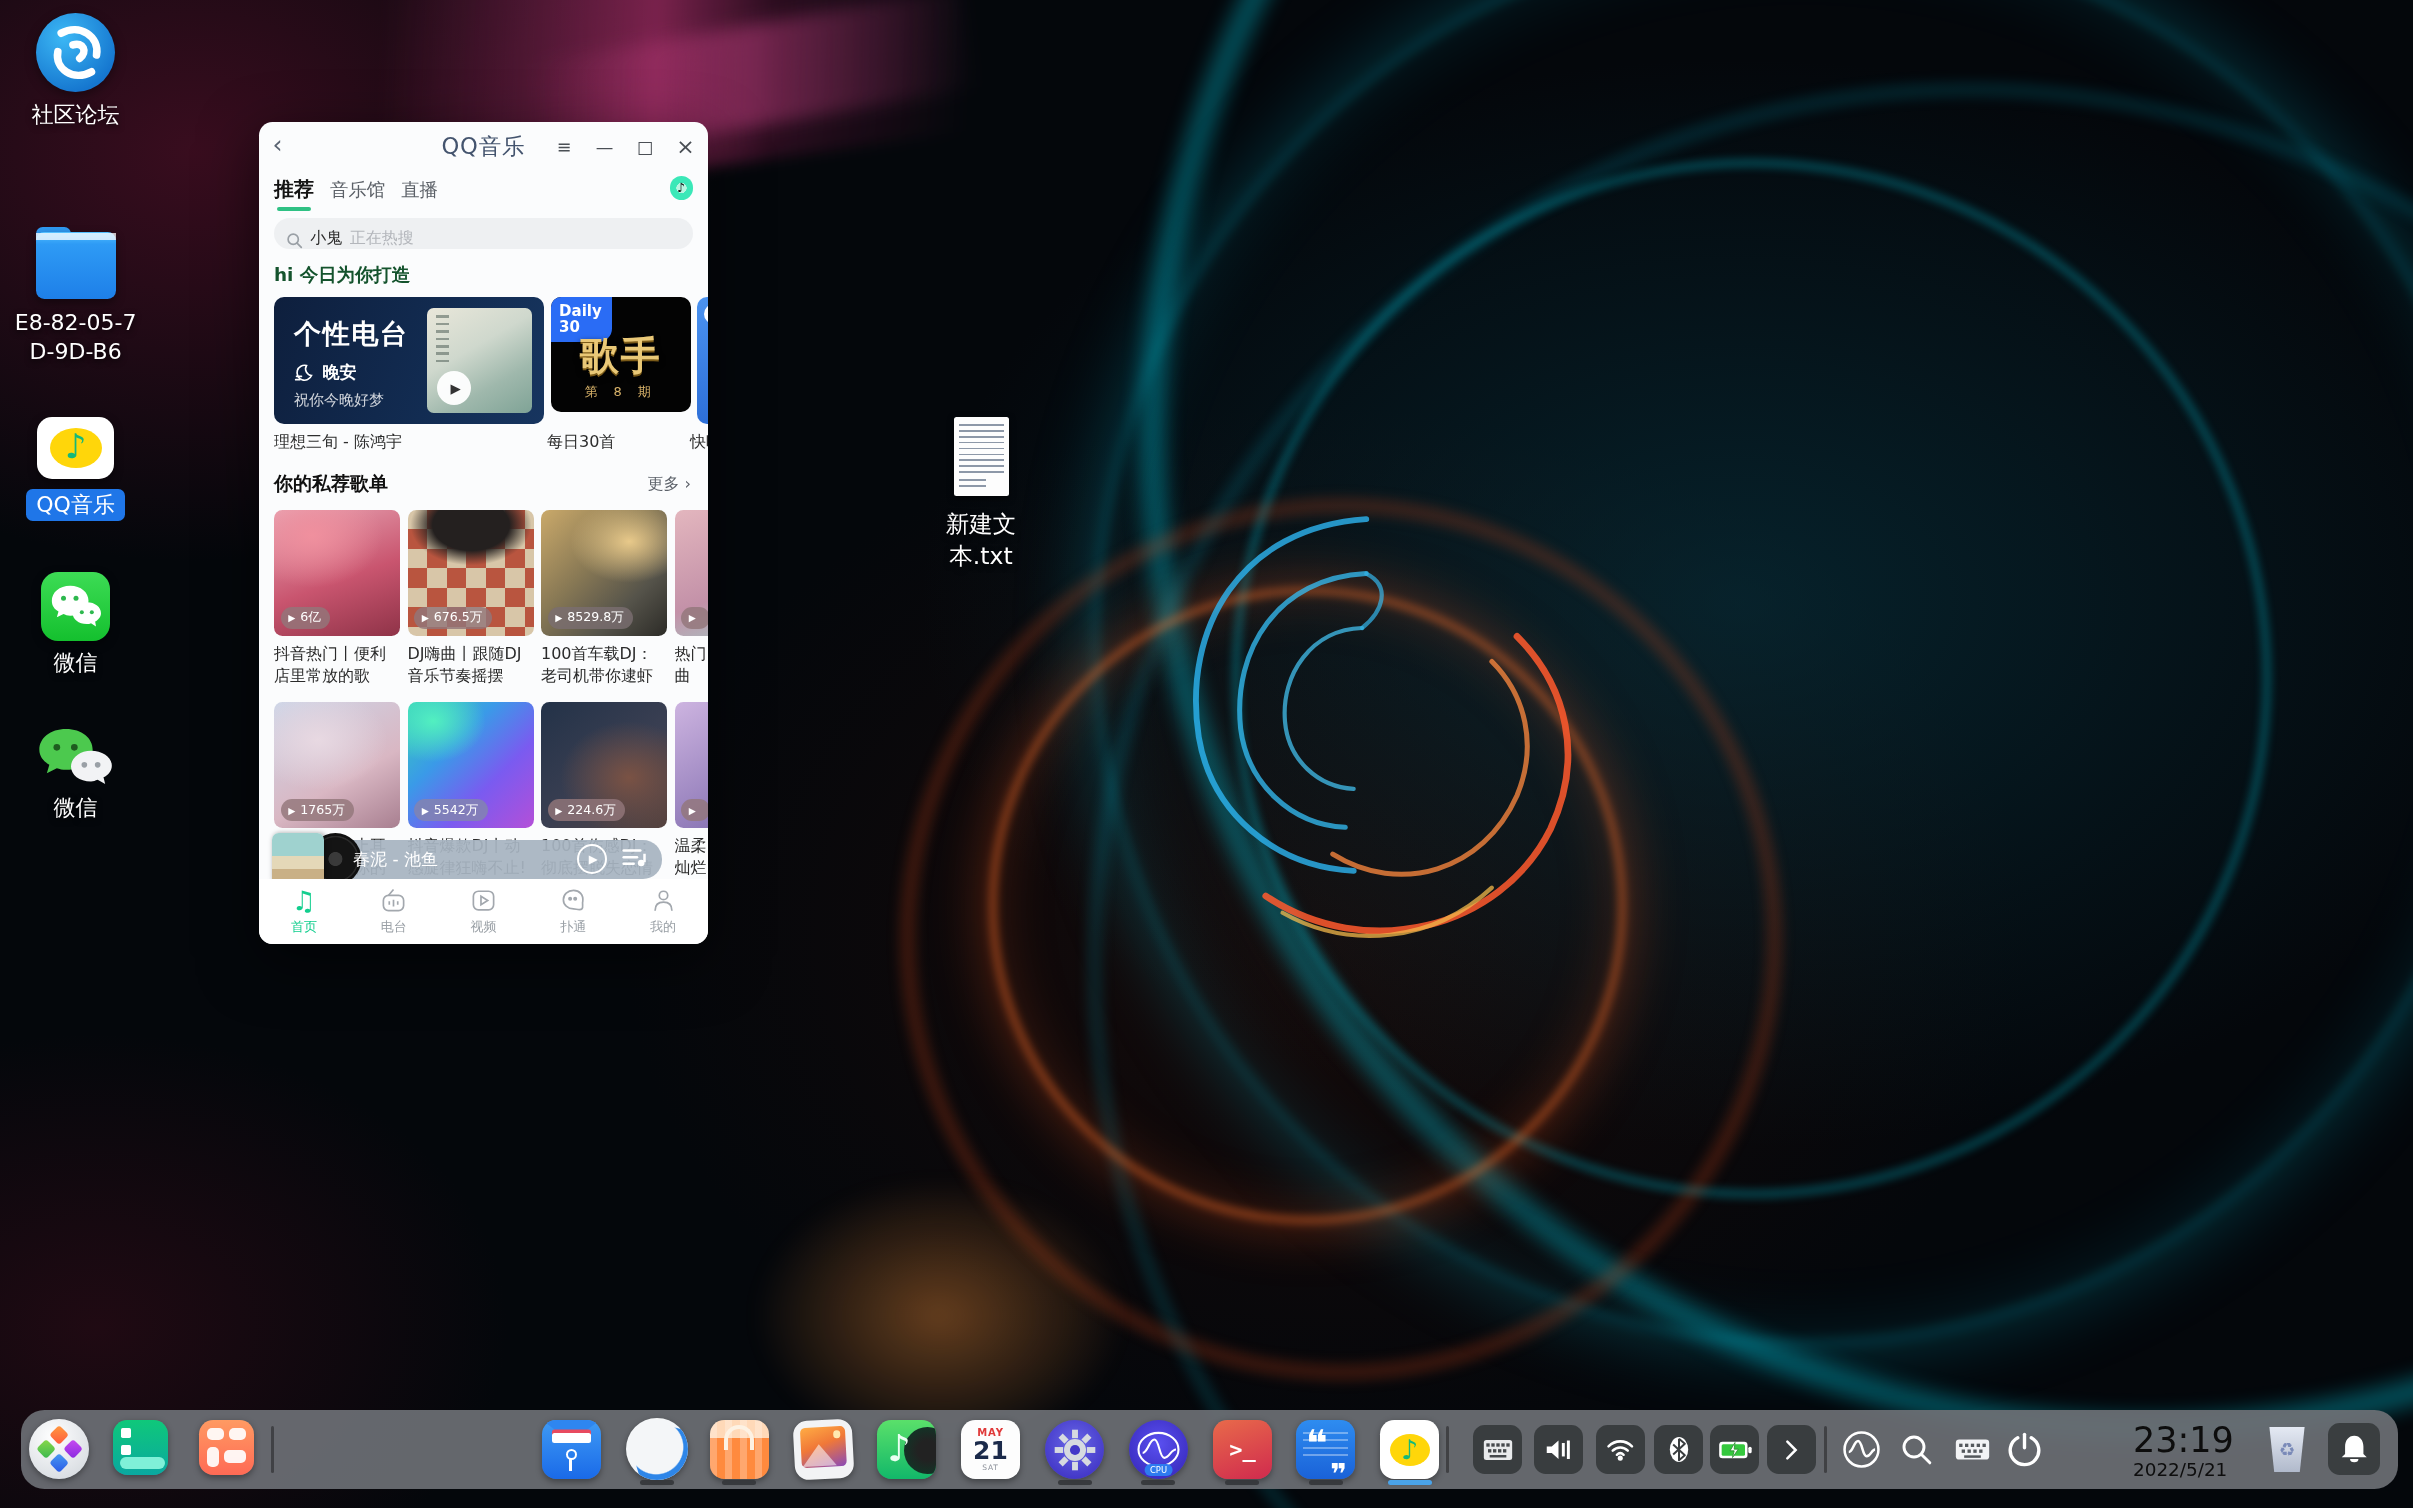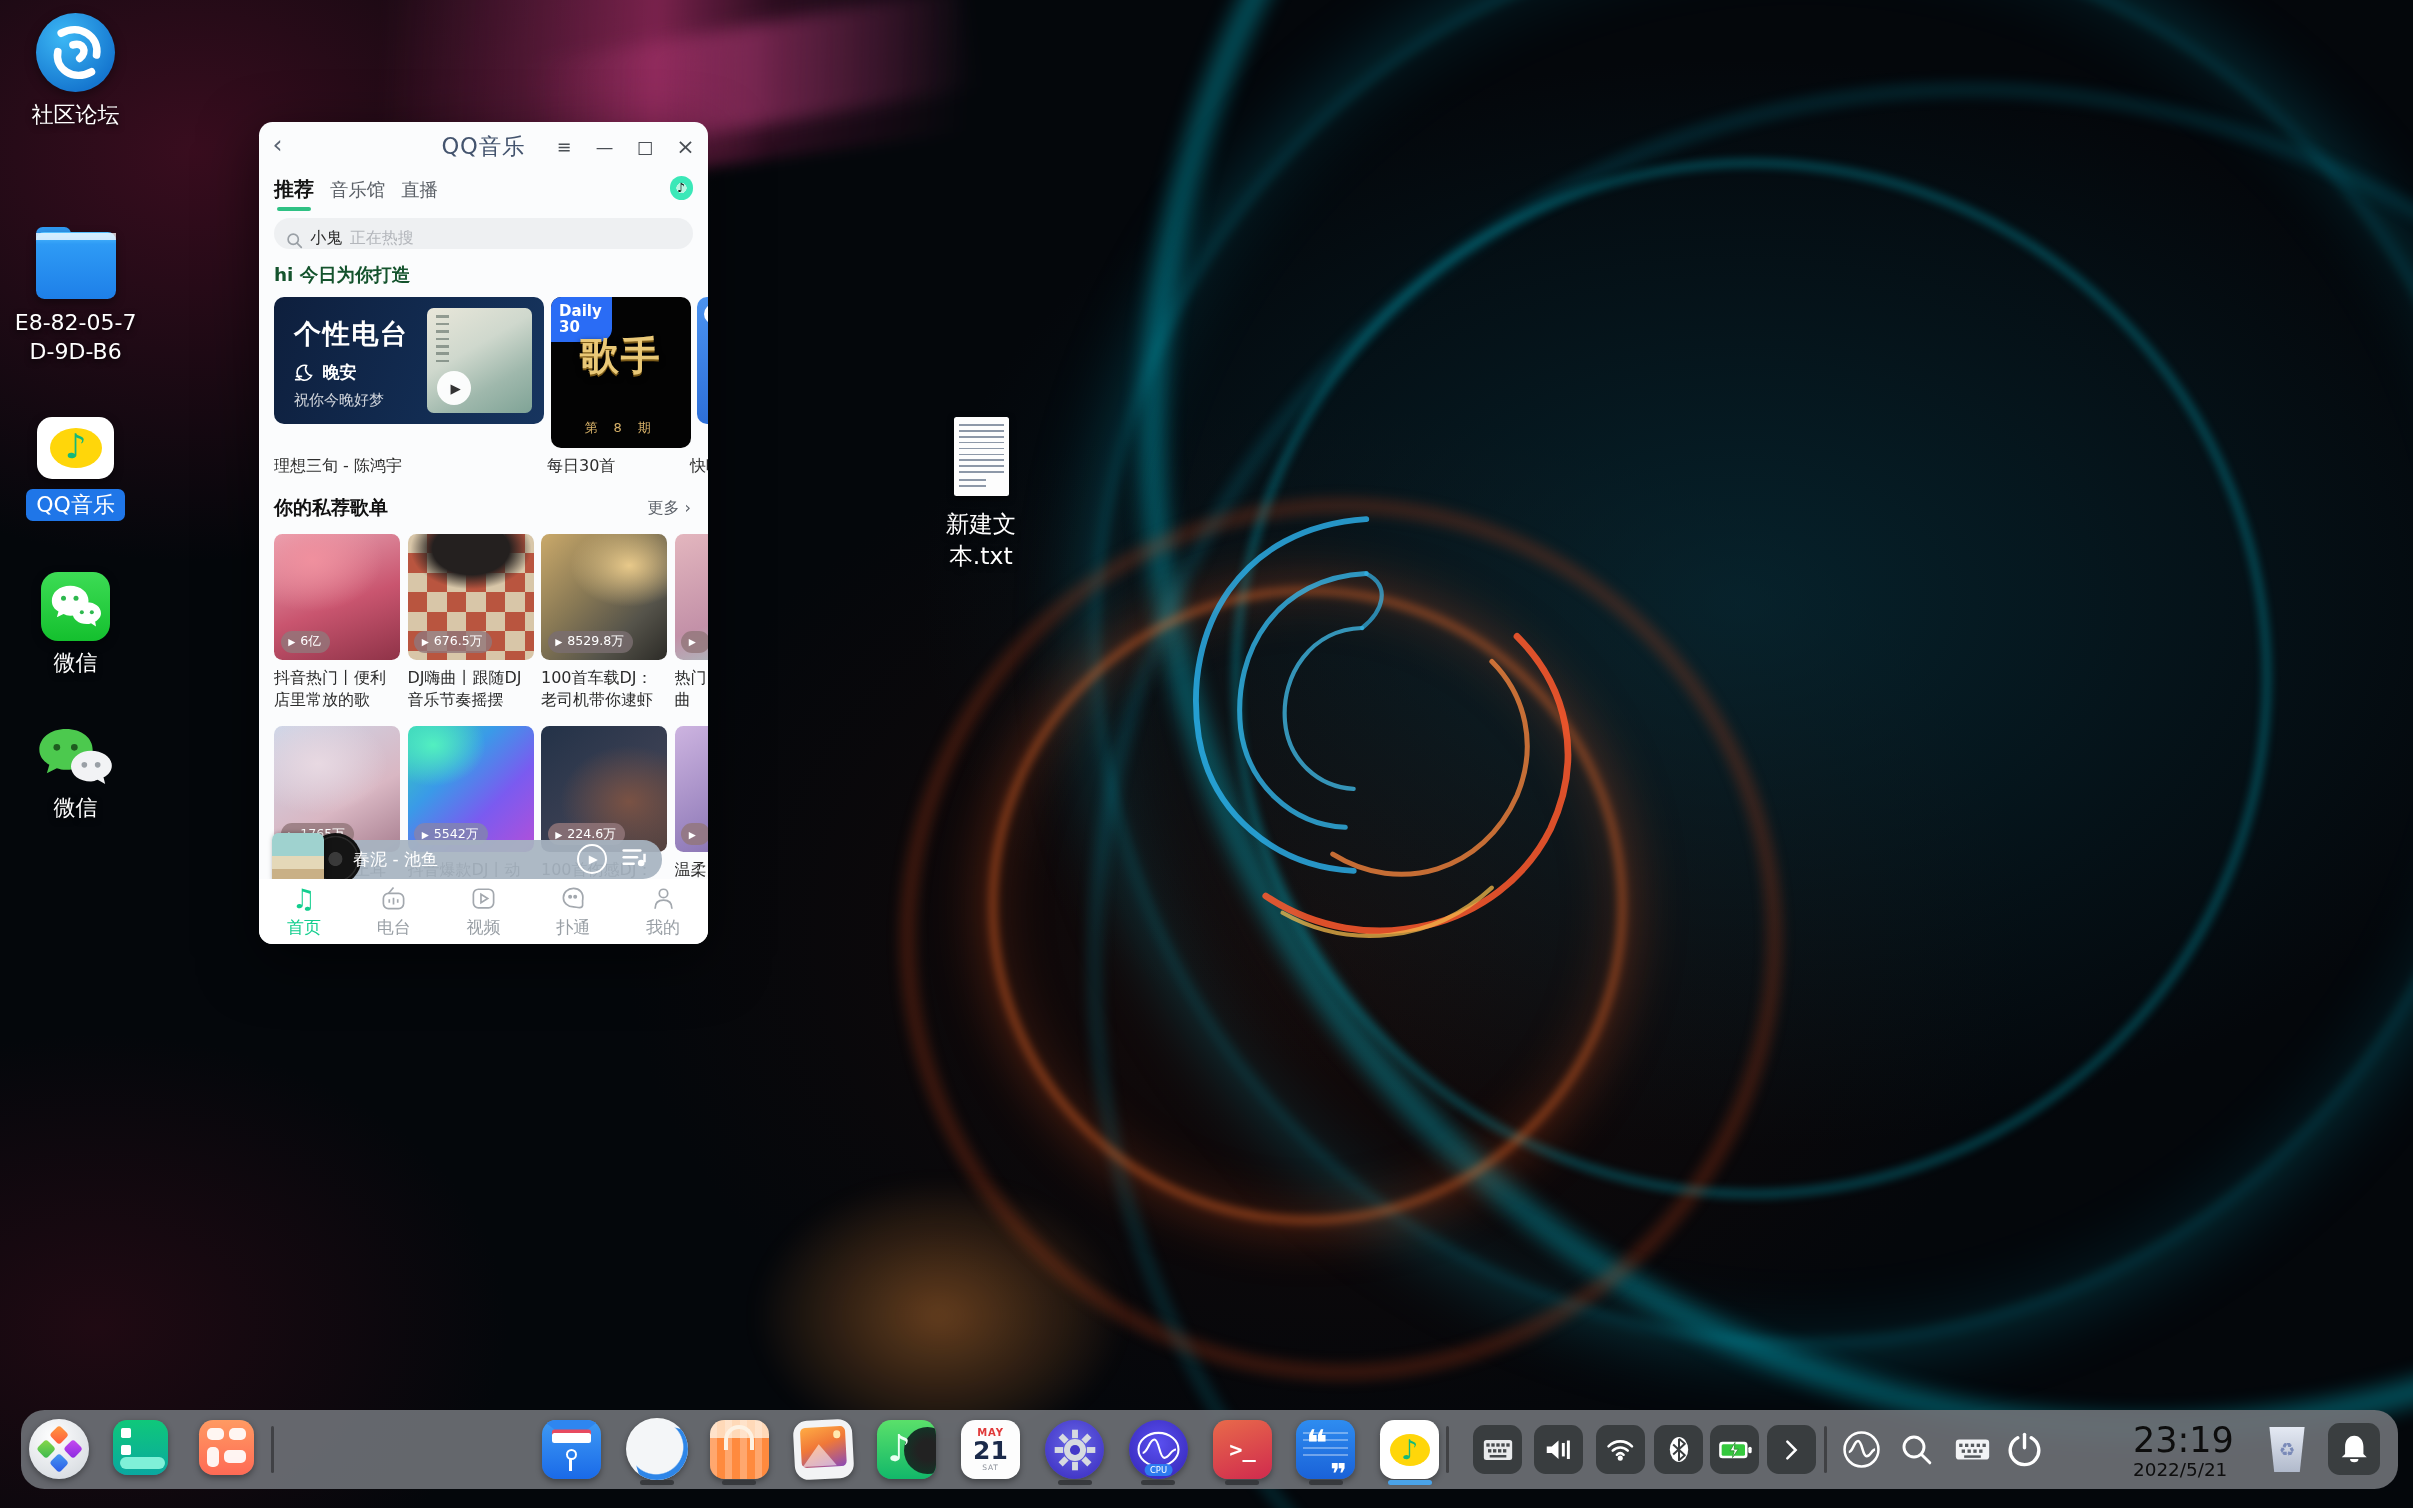--- a/index.html
+++ b/index.html
@@ -63,21 +63,21 @@
   .content { position:relative; padding:0 0 0 15px; }
   .h1 { margin-top:13.4px; font-size:18.4px; font-weight:bold; color:#14532d; }
   .banners { display:flex; gap:6.7px; margin-top:10px; }
   .b1 { position:relative; width:270px; height:127px; border-radius:10px; flex:none; background:linear-gradient(110deg,#0e1f3d 0%,#122c52 60%,#17355f 100%); overflow:hidden; cursor:pointer; }
   .b1 .t { position:absolute; left:20px; top:18.4px; font-size:27px; font-weight:bold; color:#fff; letter-spacing:1.7px; }
   .b1 .mode { position:absolute; left:20px; top:64px; display:flex; align-items:center; gap:8.4px; color:#fff; font-size:17px; font-weight:bold; }
   .b1 .sub { position:absolute; left:20px; top:94px; font-size:15px; color:rgba(255,255,255,.8); }
   .b1 .alb { position:absolute; right:11.7px; top:11px; width:105px; height:105px; border-radius:6.7px; background:linear-gradient(150deg,#e9e7da 0%,#cfd8cd 40%,#9fb8ac 70%,#7fa396 100%); }
   .b1 .alb:before { content:""; position:absolute; left:8.4px; top:6.7px; width:13.4px; height:47px; background:repeating-linear-gradient(180deg,#5c6b63 0 2.5px, transparent 2.5px 7.5px); opacity:.6; }
   .b1 .playc { position:absolute; left:10px; bottom:8.4px; width:34px; height:34px; border-radius:50%; background:rgba(255,255,255,.95); display:flex; align-items:center; justify-content:center; color:#333; font-size:13.4px; padding-left:2.5px; cursor:pointer; }
-  .b2 { position:relative; width:140px; height:151px; border-radius:10px; flex:none; background:#030303; overflow:hidden; cursor:pointer; }
+  .b2 { position:relative; width:140px; height:115px; border-radius:10px; flex:none; background:#030303; overflow:hidden; cursor:pointer; }
   .b2 .badge { position:absolute; left:0; top:0; background:#2a6cf5; color:#fff; font-weight:800; font-size:15px; line-height:16px; padding:5.9px 10px 6.7px 8.4px; border-radius:0 0 13.4px 0; }
   .b2 .gold { position:absolute; left:0; right:0; top:32px; text-align:center; font-size:39px; font-weight:800; color:#e9c877; text-shadow:0 1.7px 0 #7a5a18, 0 3.4px 6.7px #000; letter-spacing:1.7px; }
   .b2 .issue { position:absolute; left:0; right:0; bottom:11px; text-align:center; font-size:13px; color:#d9b36a; letter-spacing:5.9px; }
   .b3 { position:relative; width:134px; height:127px; border-radius:10px; flex:none; background:linear-gradient(180deg,#4b93f0,#2d6fd8); overflow:hidden; cursor:pointer; }
   .b3 .orb { position:absolute; left:6.7px; top:6.7px; width:20px; height:20px; border-radius:50%; background:#fff; }
   .b3 .orb:after { content:""; position:absolute; left:4.2px; top:4.2px; width:11.7px; height:11.7px; border-radius:50%; background:conic-gradient(#123 0 60%, #fff 60% 75%, #123 75%); }
   .bcaps { display:flex; gap:3px; margin-top:7.5px; }
   .bcap { font-size:16px; color:#2e2e2e; flex:none; }
   .bc1 { width:270px; } .bc2 { width:140px; } .bc3 { width:134px; }
   .sechead { display:flex; align-items:center; margin-top:18.4px; padding-right:17px; }
@@ -106,21 +106,21 @@
   .playerbar { position:absolute; left:30px; top:718px; width:373px; height:39px; border-radius:19px; background:rgba(167,180,193,.93); z-index:5; }
   .pdisc { position:absolute; left:1.7px; top:-7.5px; width:52px; height:52px; border-radius:50%; background:radial-gradient(circle, #3a3a3a 18%, #141414 20% 58%, #2a2a2a 60% 62%, #101010 64%); transform:translateX(18.4px); }
   .palb { position:absolute; left:-17px; top:-7.5px; width:52px; height:52px; border-radius:6.7px; background:linear-gradient(180deg,#9fd2cf 0 45%, #e4d8b8 45% 70%, #c9b086 70%); box-shadow:1.7px 0 5px rgba(0,0,0,.35); }
   .psong { position:absolute; left:64px; top:8.4px; font-size:17px; color:#fff; }
   .pplay { position:absolute; right:55px; top:4.2px; width:30px; height:30px; border-radius:50%; border:2.5px solid #fff; display:flex; align-items:center; justify-content:center; color:#fff; font-size:11.7px; padding-left:2.5px; cursor:pointer; }
   .plist { position:absolute; right:15px; top:6.7px; cursor:pointer; }
   
   .bottomnav { position:absolute; left:0; right:0; bottom:0; height:65px; background:#fff; display:flex; z-index:6; }
   .nav-item { width:20%; display:flex; flex-direction:column; align-items:center; justify-content:center; gap:3.4px; cursor:pointer; }
   .nav-item .glyph { height:28.5px; display:flex; align-items:center; justify-content:center; }
-  .nav-item .lbl { font-size:17px; color:#9aa0a6; }
+  .nav-item .lbl { font-size:13px; color:#9aa0a6; }
   .nav-item.active .lbl { color:#12ce8e; }
   .note-green { color:#12ce8e; font-size:27px; line-height:1; }
   
   .dock { position:absolute; left:21px; top:1410px; width:2377px; height:79px; border-radius:23.5px; background:rgba(109,112,117,.92); }
   .dock .it { position:absolute; cursor:pointer; }
   .dsep { position:absolute; top:16px; width:3.4px; height:47px; border-radius:1.7px; background:rgba(45,45,48,.65); }
   .ind { position:absolute; top:70px; width:34px; height:5px; border-radius:2.5px; background:rgba(52,54,58,.9); }
   .ind.blue { width:44px; background:#4aa3e8; }
   .sq70 { width:59px; height:59px; border-radius:14.2px; }
   .traysq { width:49px; height:49px; border-radius:11.7px; background:#393d3f; display:flex; align-items:center; justify-content:center; }

